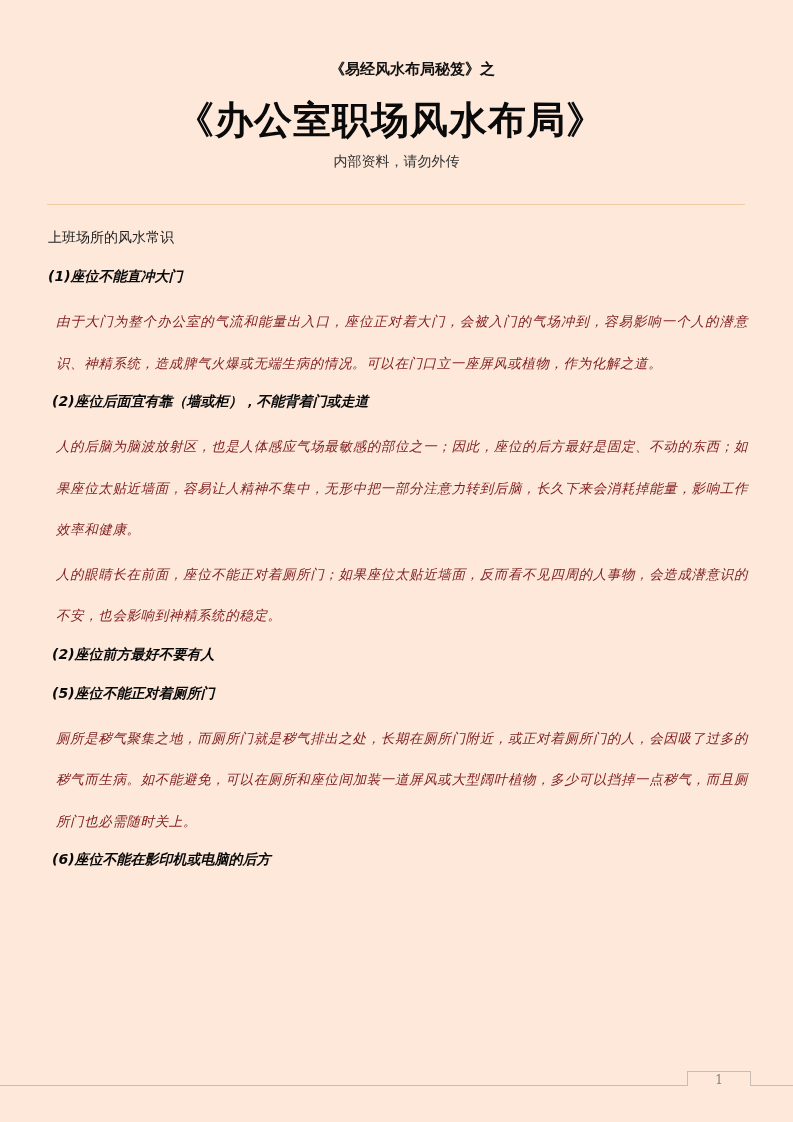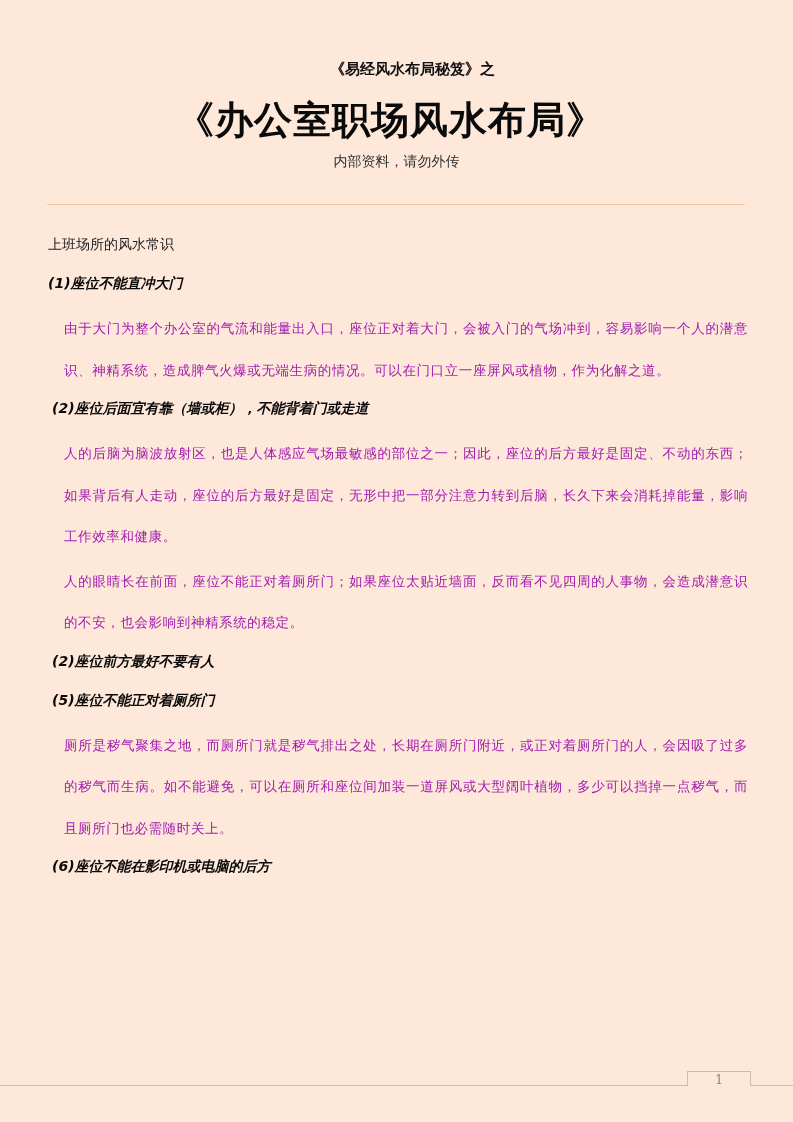--- a/index.html
+++ b/index.html
@@ -23,29 +23,29 @@
   }
   .note {
     position: absolute; top: 153px; left: 0; width: 793px; text-align: center;
     font-size: 14px; color: #333;
   }
   .divider {
     position: absolute; top: 204px; left: 47px; width: 698px; height: 0;
     border-top: 1px solid #f3c9a6;
   }
   .content { position: absolute; left: 48px; top: 222px; width: 700px; }
-  .intro { font-size: 14px; line-height: 28px; margin: 8px 0 11px 0; color: #222; }
+  .intro { font-size: 14px; line-height: 28px; margin: 1px 0 11px 0; color: #222; }
   .heading {
     font-family: "DejaVu Sans", "Liberation Sans", sans-serif;
     font-weight: bold; font-size: 14px; line-height: 28px; margin: 0 0 11px 0; color: #0a0a0a; font-style: italic;
   }
   .heading.indent { padding-left: 4px; }
   .para {
-    font-size: 13.5px; line-height: 41.5px; margin: 0 0 3px 16px; color: #a21caf;
-    text-align: justify; letter-spacing: 0.6px;
+    font-size: 13.5px; line-height: 41.5px; margin: 0 0 3px 8px; color: #7f1d1d;
+    text-align: justify; letter-spacing: 0.6px; font-style: italic;
   }
   .footer-line-left {
     position: absolute; top: 1085px; left: 0; width: 688px; border-top: 1.5px solid #c9bcb2;
   }
   .footer-line-right {
     position: absolute; top: 1085px; left: 750px; width: 43px; border-top: 1.5px solid #c9bcb2;
   }
   .page-tab {
     position: absolute; top: 1071px; left: 687px; width: 62px; height: 14px;
     border: 1.5px solid #c9bcb2; border-bottom: none;
@@ -61,21 +61,21 @@
   <div class="note">内部资料，请勿外传</div>
   <div class="divider"></div>
 
   <div class="content">
     <p class="intro">上班场所的风水常识</p>
 
     <p class="heading">(1)座位不能直冲大门</p>
     <p class="para">由于大门为整个办公室的气流和能量出入口，座位正对着大门，会被入门的气场冲到，容易影响一个人的潜意识、神精系统，造成脾气火爆或无端生病的情况。可以在门口立一座屏风或植物，作为化解之道。</p>
 
     <p class="heading indent">(2)座位后面宜有靠（墙或柜），不能背着门或走道</p>
-    <p class="para">人的后脑为脑波放射区，也是人体感应气场最敏感的部位之一；因此，座位的后方最好是固定、不动的东西；如果背后有人走动，座位的后方最好是固定，无形中把一部分注意力转到后脑，长久下来会消耗掉能量，影响工作效率和健康。</p>
+    <p class="para">人的后脑为脑波放射区，也是人体感应气场最敏感的部位之一；因此，座位的后方最好是固定、不动的东西；如果座位太贴近墙面，容易让人精神不集中，无形中把一部分注意力转到后脑，长久下来会消耗掉能量，影响工作效率和健康。</p>
 
     <p class="para">人的眼睛长在前面，座位不能正对着厕所门；如果座位太贴近墙面，反而看不见四周的人事物，会造成潜意识的不安，也会影响到神精系统的稳定。</p>
 
     <p class="heading indent">(2)座位前方最好不要有人</p>
 
     <p class="heading indent">(5)座位不能正对着厕所门</p>
     <p class="para">厕所是秽气聚集之地，而厕所门就是秽气排出之处，长期在厕所门附近，或正对着厕所门的人，会因吸了过多的秽气而生病。如不能避免，可以在厕所和座位间加装一道屏风或大型阔叶植物，多少可以挡掉一点秽气，而且厕所门也必需随时关上。</p>
 
     <p class="heading indent">(6)座位不能在影印机或电脑的后方</p>
   </div>

